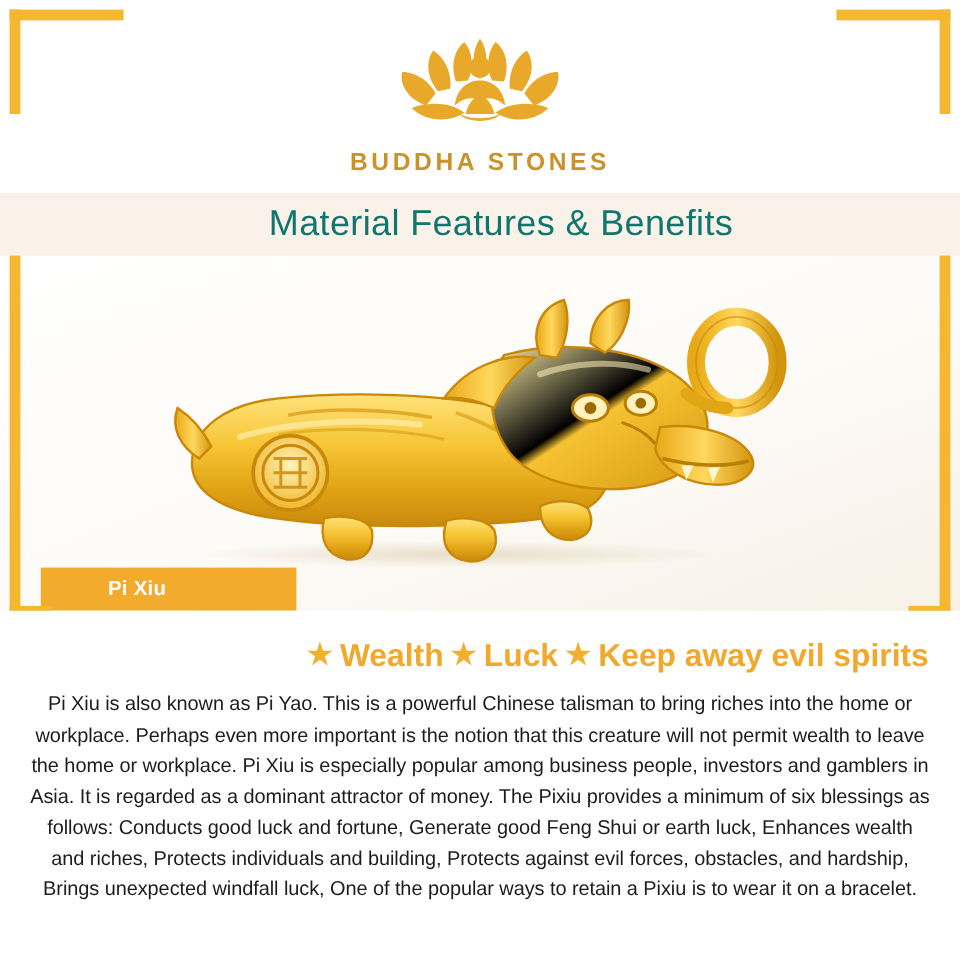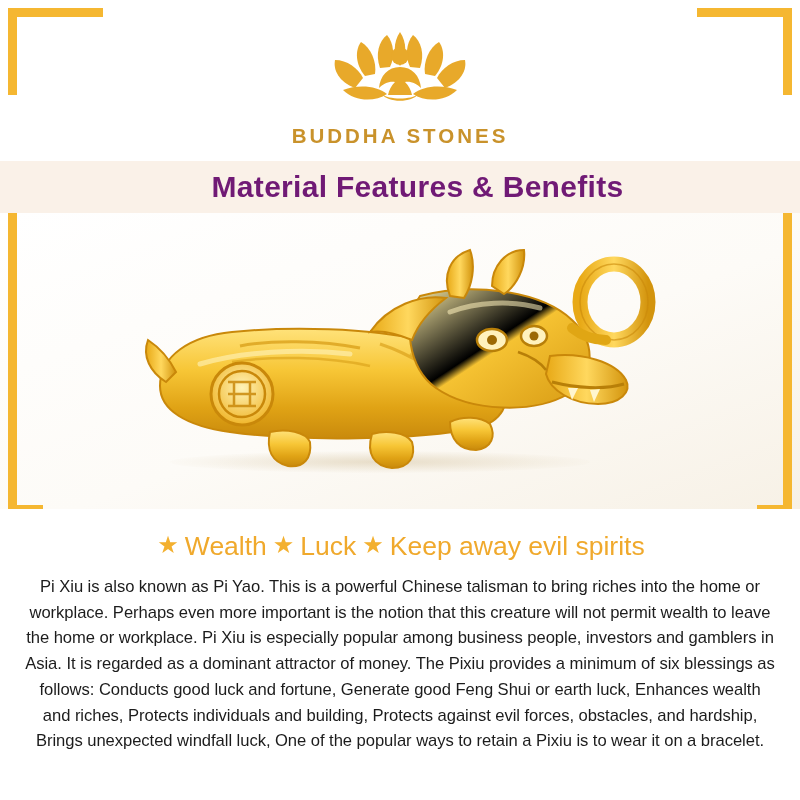--- a/index.html
+++ b/index.html
@@ -78,22 +78,22 @@
     margin-top: 13px;
     height: 52px;
     background: #faf1e8;
     display: flex;
     align-items: center;
     justify-content: center;
     z-index: 6;
   }
   .title-band .title-text {
     font-size: 30px;
-    font-weight: bold;
-    color: #701a75;
+    font-weight: normal;
+    color: #0f766e;
     letter-spacing: 0.3px;
     margin-left: 35px;
   }
 
   
   .hero {
     position: relative;
     height: 296px;
     background: linear-gradient(160deg,#ffffff 0%,#fdfbf7 55%,#f7f1e6 100%);
     overflow: hidden;
@@ -142,24 +142,24 @@
   }
 
   
   .body-section {
     position: relative;
     padding: 22px 24px 0 24px;
     z-index: 6;
     background: #ffffff;
   }
   .benefits-line {
-    text-align: center;
+    text-align: right;
     font-size: 26.5px;
     color: #f0a92c;
-    font-weight: normal;
+    font-weight: bold;
     white-space: nowrap;
     margin-bottom: 12px;
   }
   .benefits-line .star {
     color: #f3b02f;
     font-size: 24px;
     vertical-align: 2px;
     padding: 0 4px;
   }
   .benefits-line .word {
@@ -279,20 +279,23 @@
 
         <ellipse cx="494" cy="66" rx="34" ry="38" fill="none" stroke="url(#gold3)" stroke-width="15"></ellipse>
         <ellipse cx="494" cy="66" rx="34" ry="38" fill="none" stroke="#c9880a" stroke-width="1.5" opacity="0.6"></ellipse>
         <path d="M452 92 C462 100 474 104 486 104" fill="none" stroke="#e0a614" stroke-width="10" stroke-linecap="round"></path>
 
         <path d="M80 128 C120 116 180 112 230 118" fill="none" stroke="#fff3bd" stroke-width="5" opacity="0.6" stroke-linecap="round"></path>
         <path d="M330 76 C356 66 392 64 420 72" fill="none" stroke="#fff3bd" stroke-width="5" opacity="0.55" stroke-linecap="round"></path>
       </svg>
     </div>
 
+    <div class="caption-tab">
+      <span class="caption-text">Pi Xiu</span>
+    </div>
   </div>
 
   <div class="body-section">
     <div class="benefits-line">
       <span class="star">★</span><span class="word">Wealth</span><span class="star">★</span><span class="word">Luck</span><span class="star">★</span><span class="word">Keep away evil spirits</span>
     </div>
     <div class="description">Pi Xiu is also known as Pi Yao. This is a powerful Chinese talisman to bring riches into the home or workplace. Perhaps even more important is the notion that this creature will not permit wealth to leave the home or workplace. Pi Xiu is especially popular among business people, investors and gamblers in Asia. It is regarded as a dominant attractor of money. The Pixiu provides a minimum of six blessings as follows: Conducts good luck and fortune, Generate good Feng Shui or earth luck, Enhances wealth and riches, Protects individuals and building, Protects against evil forces, obstacles, and hardship, Brings unexpected windfall luck, One of the popular ways to retain a Pixiu is to wear it on a bracelet.</div>
   </div>
 
 </div>

